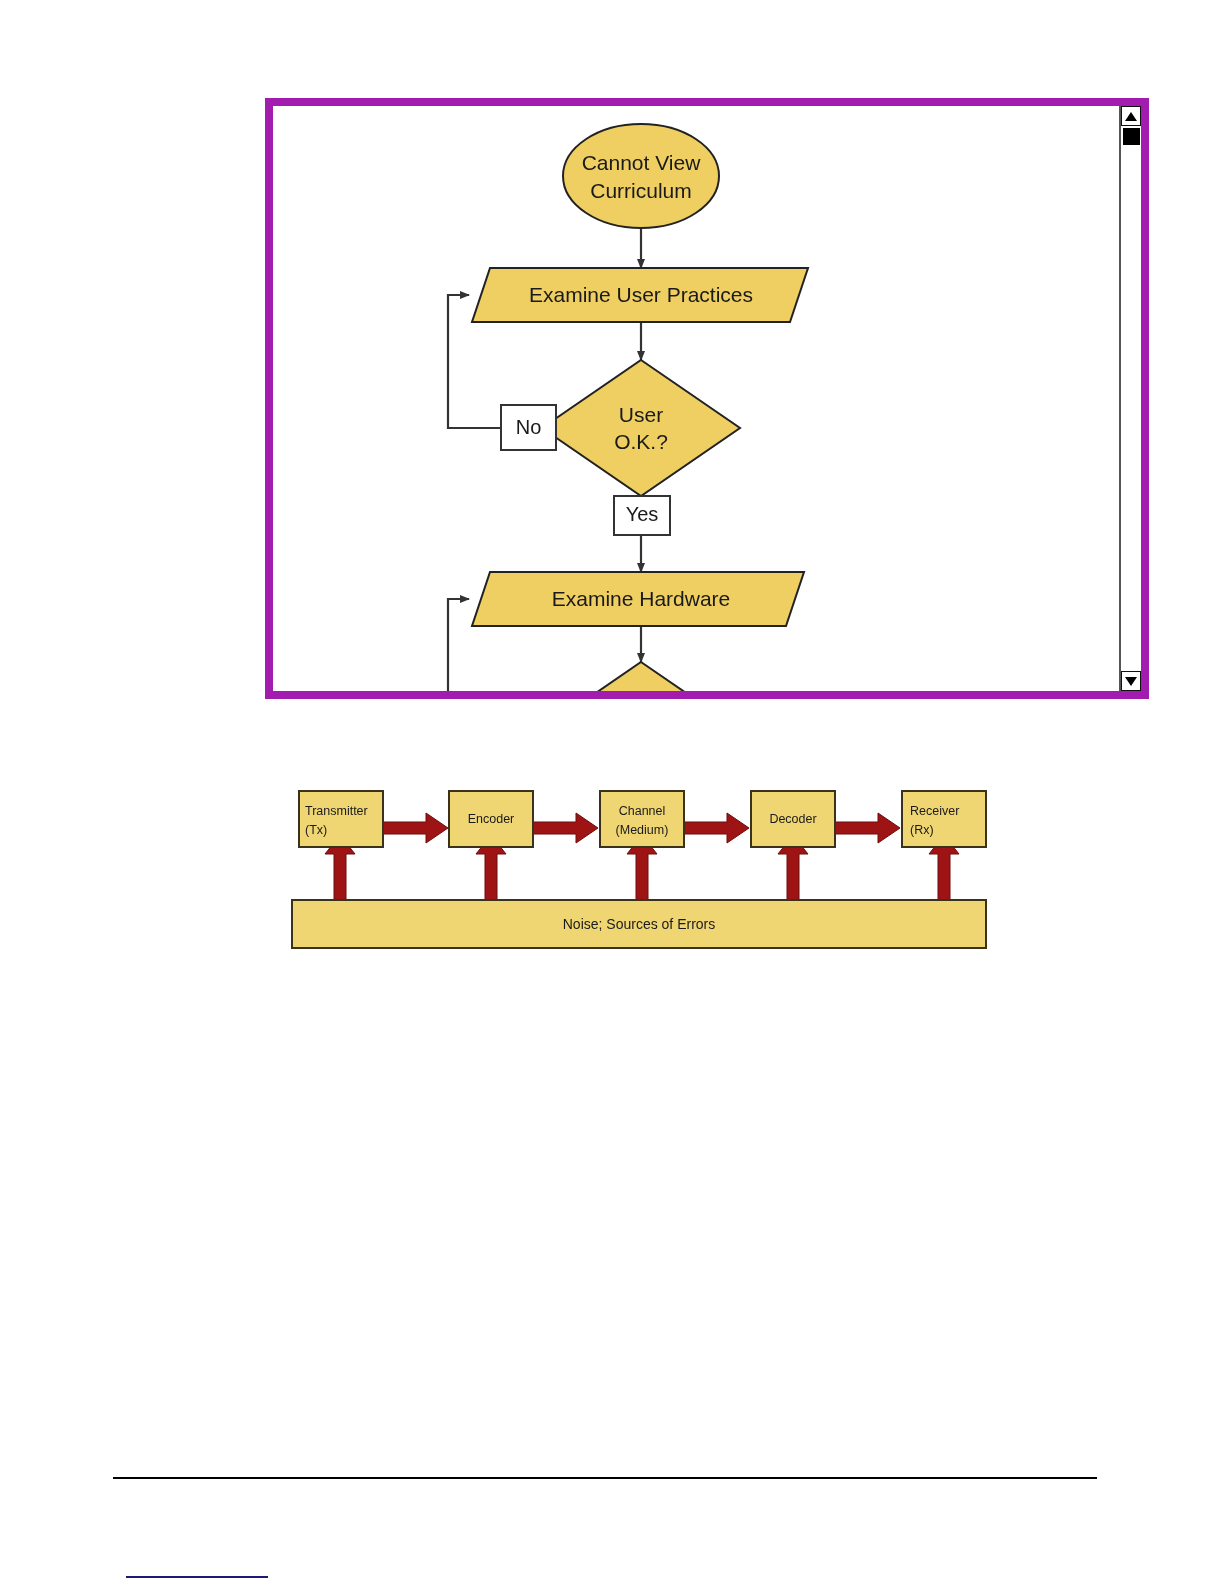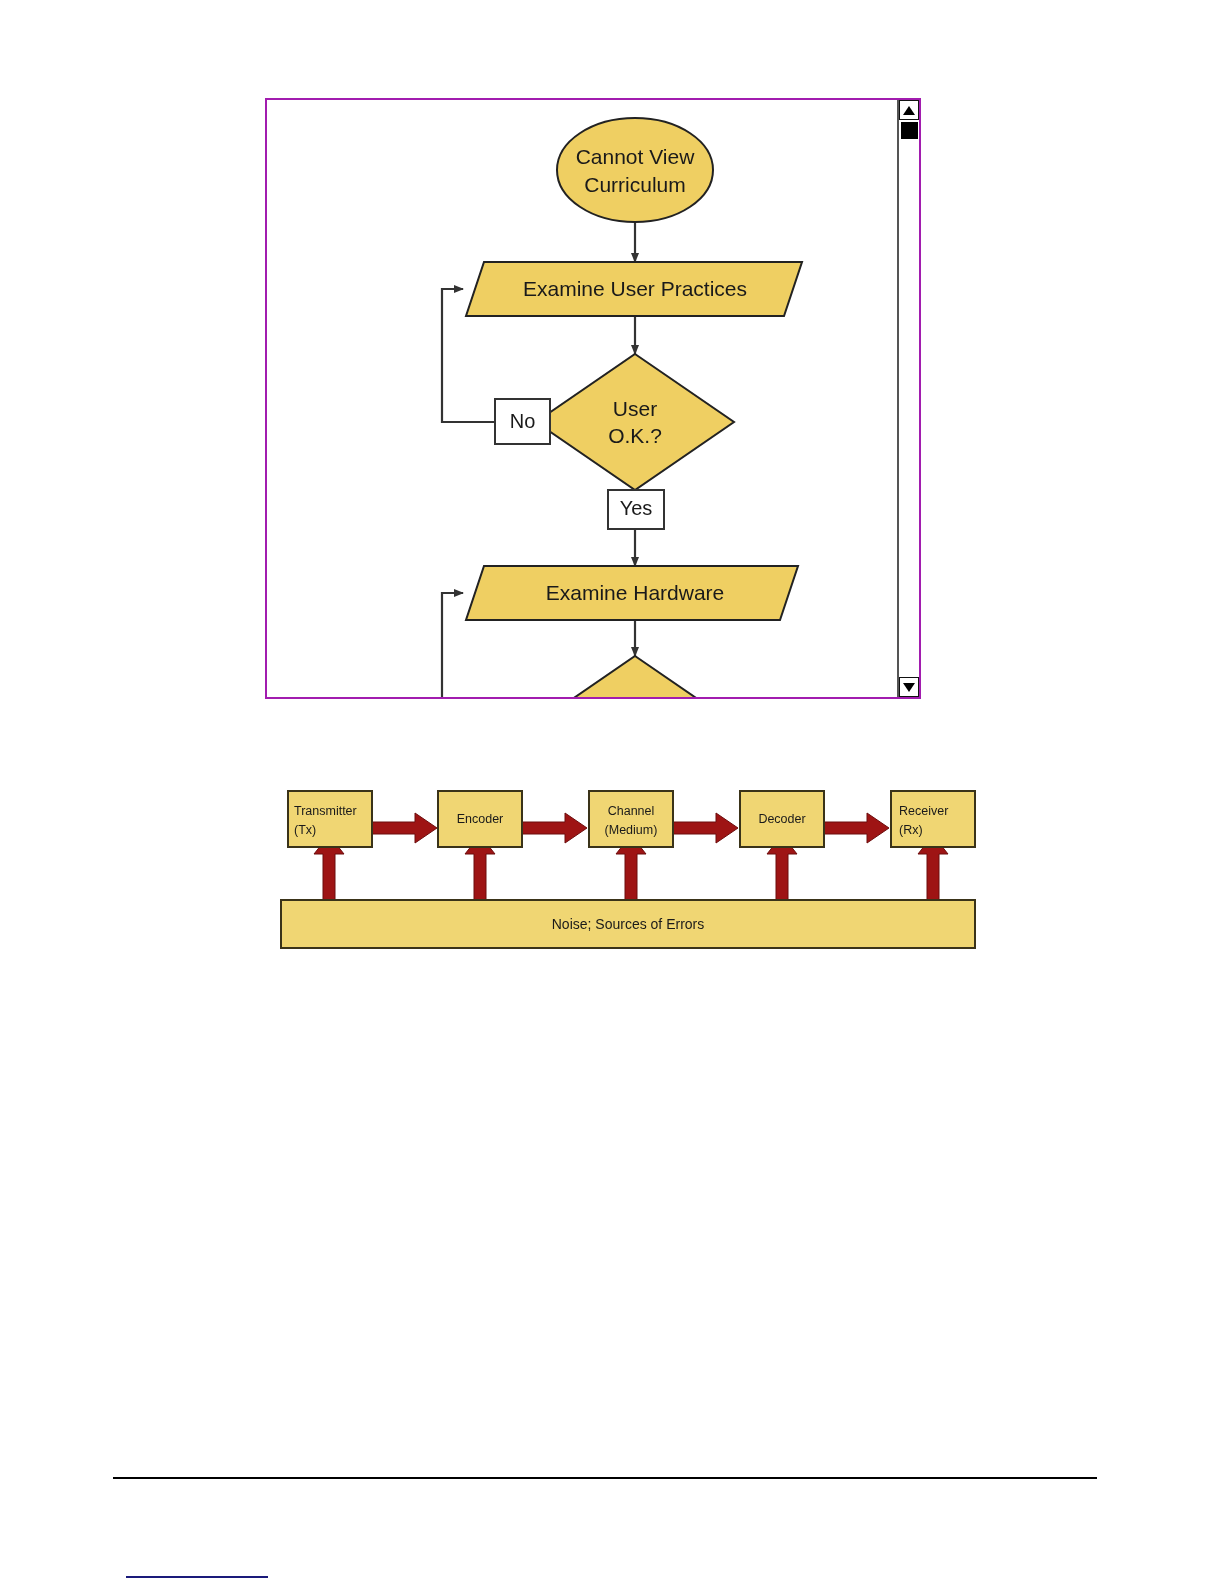--- a/index.html
+++ b/index.html
@@ -13,23 +13,23 @@
     position: relative;
     font-family: "Liberation Sans", sans-serif;
     overflow: hidden;
   }
 
   
   #flowchart-figure {
     position: absolute;
     left: 265px;
     top: 98px;
-    width: 656px;
+    width: 884px;
     height: 601px;
-    border: 2px solid #a21caf;
+    border: 8px solid #a21caf;
     background: #ffffff;
     box-sizing: border-box;
   }
   #flowchart-canvas-clip {
     position: absolute;
     left: 0;
     top: 0;
     right: 24px;
     bottom: 0;
     overflow: hidden;
@@ -80,21 +80,21 @@
     top: 22px;
     width: 15px;
     height: 15px;
     background: #000000;
     border: 1px solid #000;
   }
 
   
   #comm-figure {
     position: absolute;
-    left: 279px;
+    left: 290px;
     top: 782px;
     width: 697px;
     height: 168px;
   }
 
   
   #footer-rule {
     position: absolute;
     left: 113px;
     top: 1477px;

